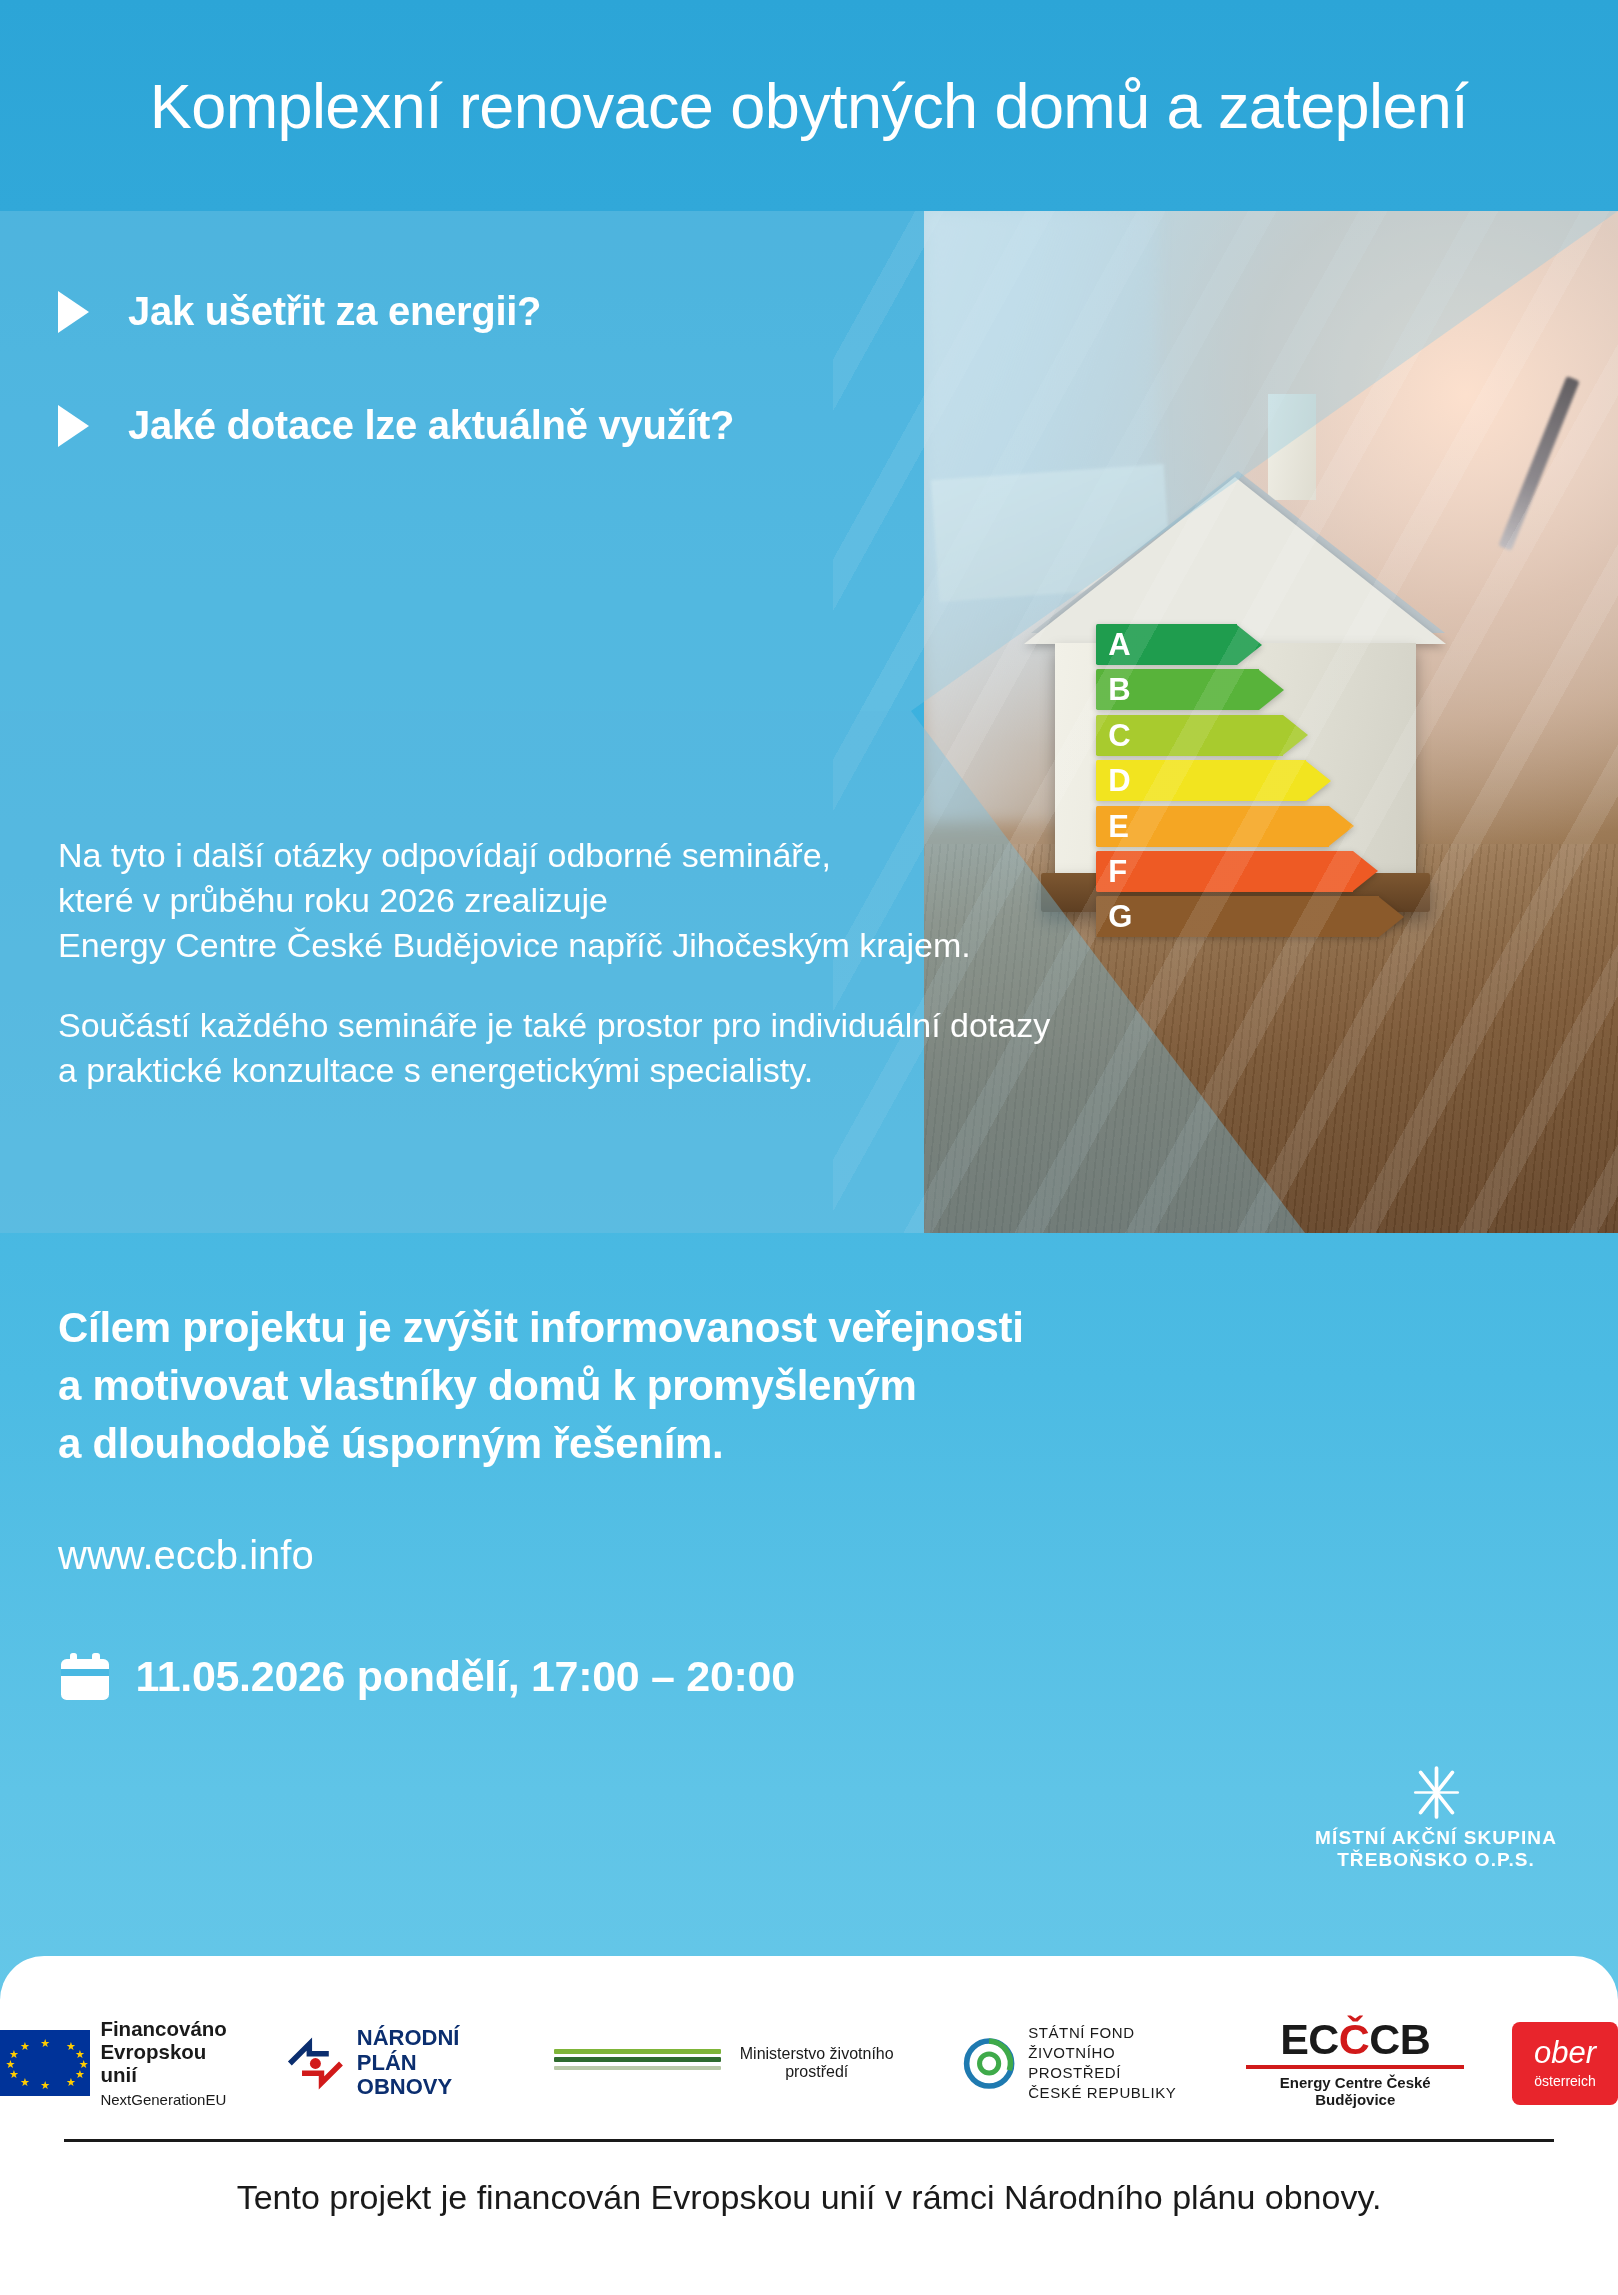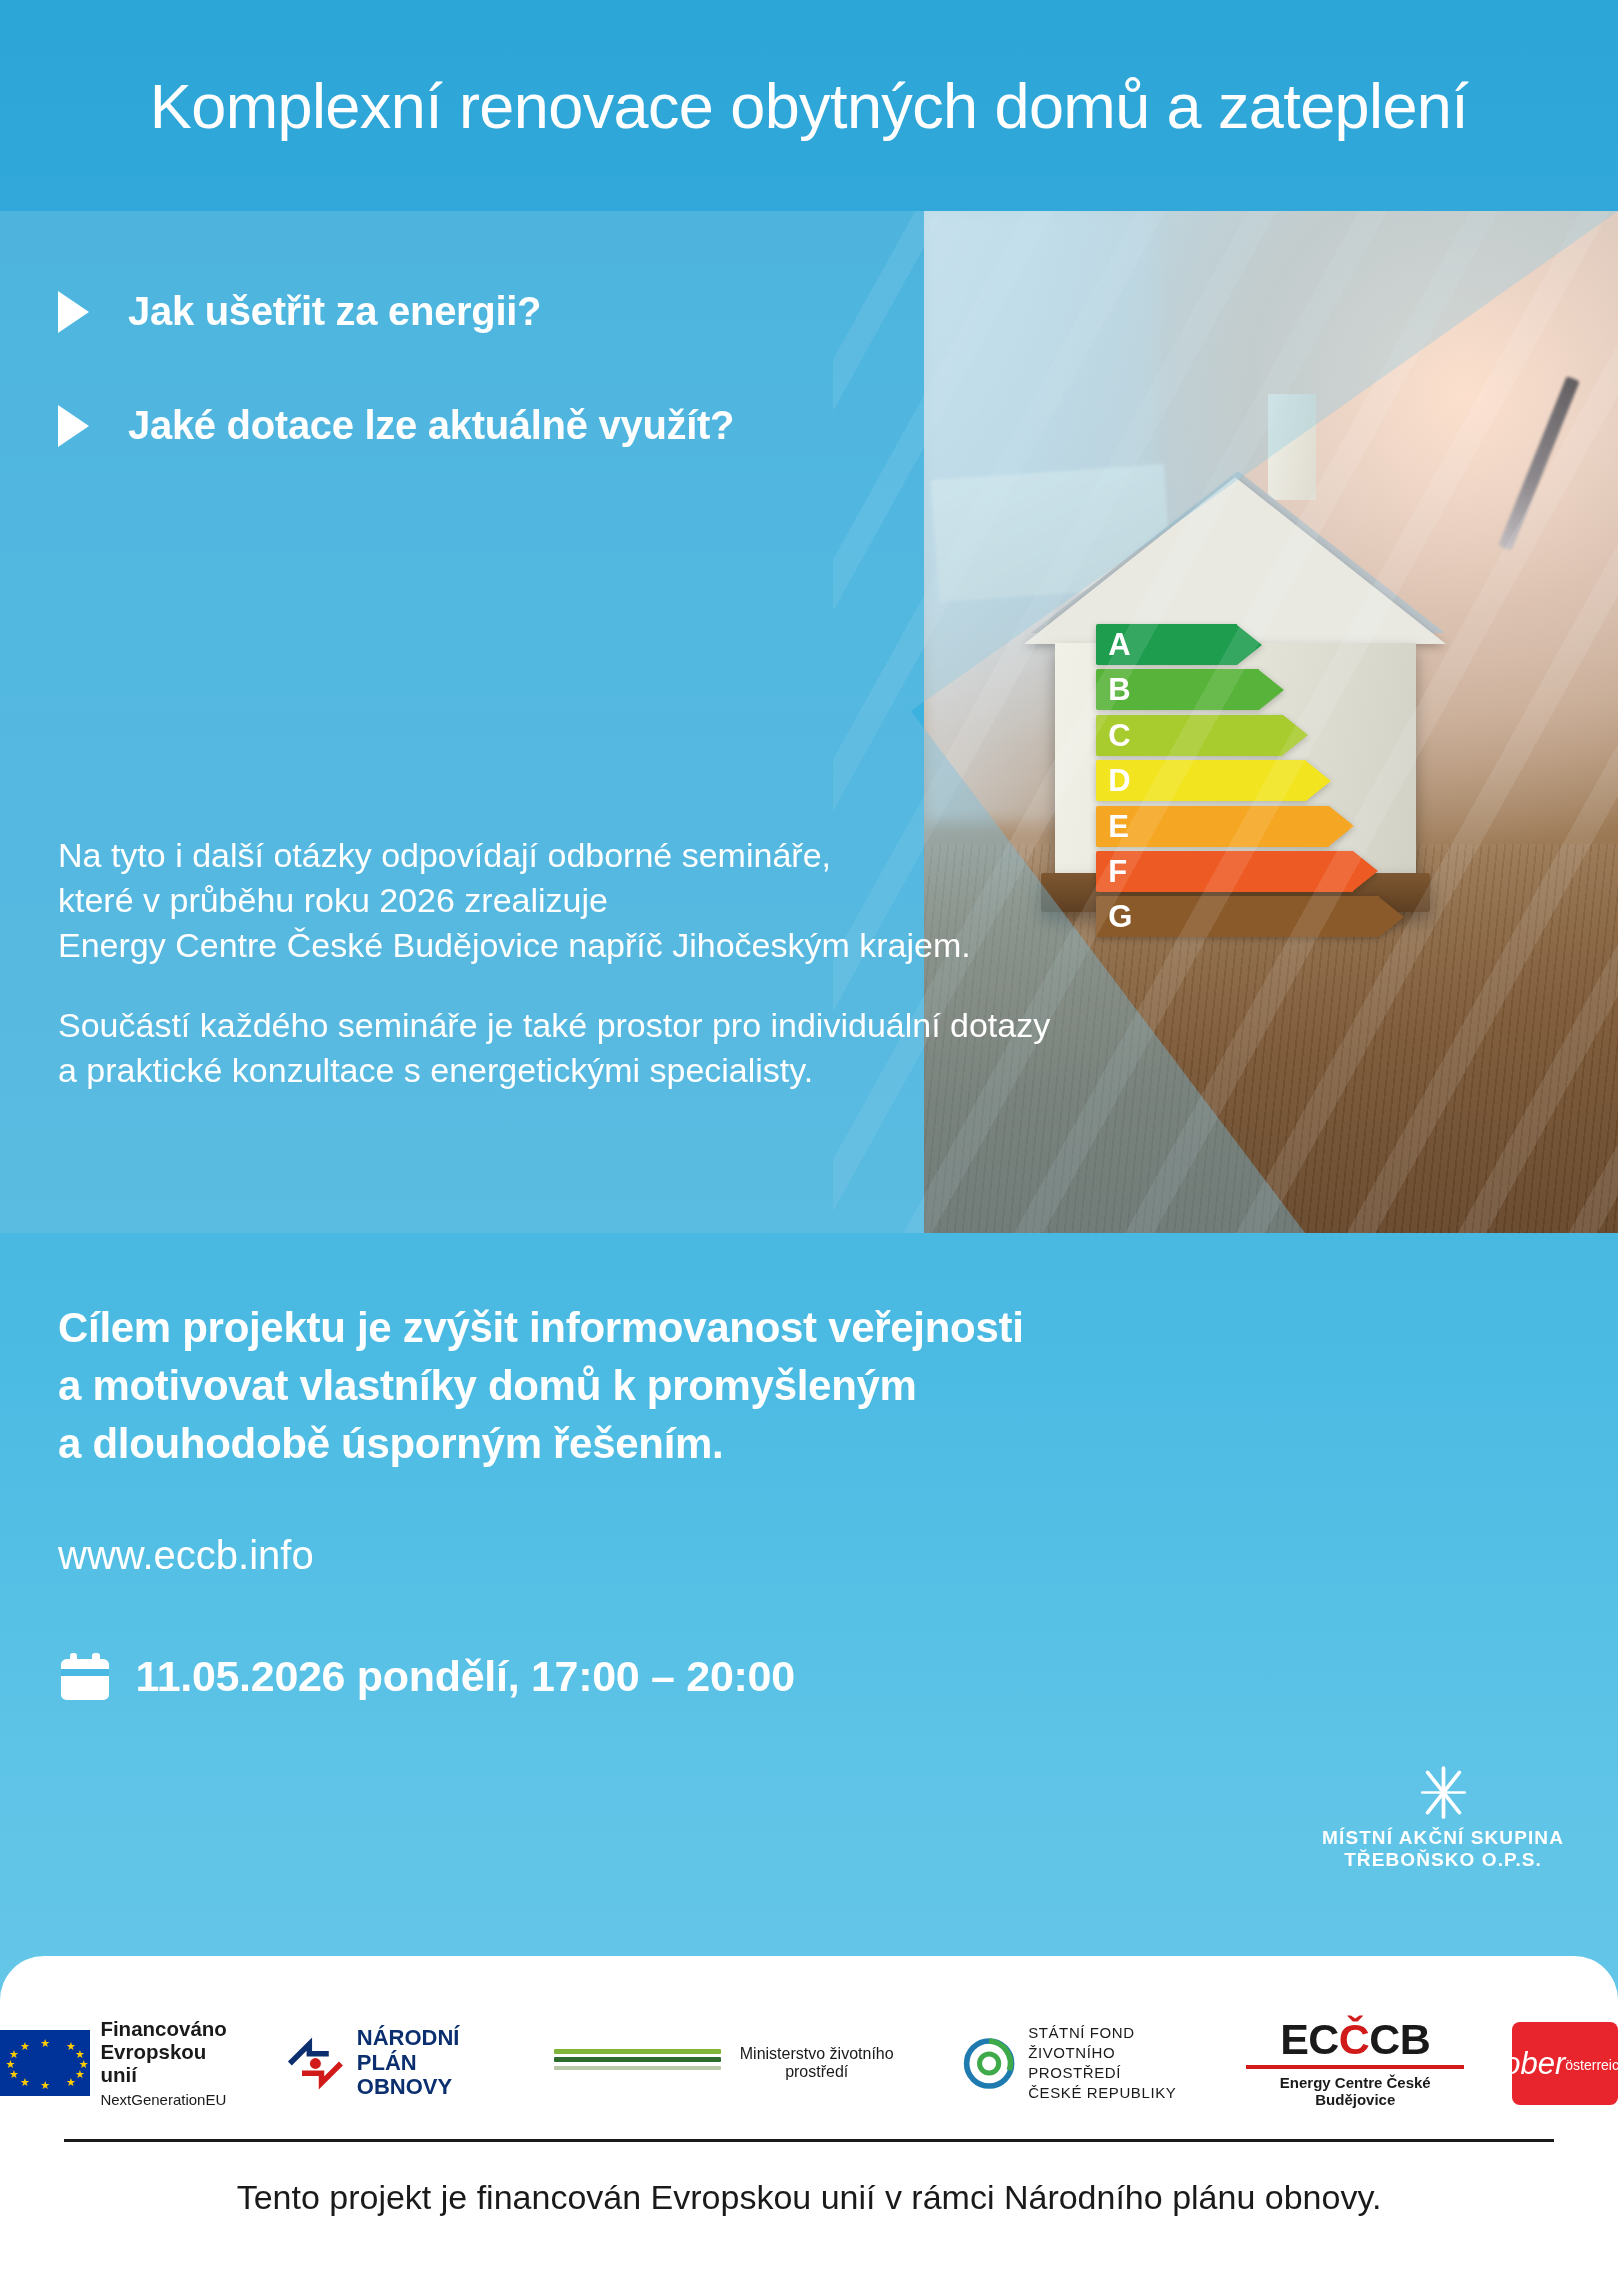--- a/index.html
+++ b/index.html
@@ -301,21 +301,21 @@
     font-size: 43px;
     font-weight: 700;
     color: #ffffff;
     letter-spacing: -0.3px;
     white-space: nowrap;
   }
 
   
   .mas-logo {
     position: absolute;
-    top: 1766px; right: 54px;
+    top: 1766px; right: 61px;
     text-align: center;
     color: #ffffff;
   }
   .mas-mark { height: 53px; margin-bottom: 5.6px; }
   .mas-l1 { font-size: 19px; font-weight: 700; letter-spacing: 1.1px; }
   .mas-l2 { font-size: 19px; font-weight: 700; letter-spacing: 1.1px; }
 
   
   .footer {
     position: absolute;
@@ -365,21 +365,21 @@
   
   .eccb { text-align: center; }
   .eccb-top { font-size: 43px; font-weight: 700; color: #1a1a1a; line-height: 1; letter-spacing: -0.6px; }
   .eccb-top .red { color: #d11a1a; }
   .eccb-rule { height: 3.9px; background: #d11a1a; margin: 4.4px 0 5.6px; }
   .eccb-sub { font-size: 15px; font-weight: 700; color: #1a1a1a; }
 
   
   .ober {
     width: 106px; height: 83px; background: #e8252c; border-radius: 7.8px;
-    display: flex; flex-direction: row; align-items: center; justify-content: center;
+    display: flex; flex-direction: column; align-items: center; justify-content: center;
     color: #ffffff;
   }
   .ober-name { font-size: 31px; font-style: italic; font-weight: 400; line-height: 1; }
   .ober-sub { font-size: 14px; margin-top: 4.4px; }
 
   .footer-rule {
     position: absolute;
     left: 64px; right: 64px;
     top: 183px;
     height: 2.8px;

